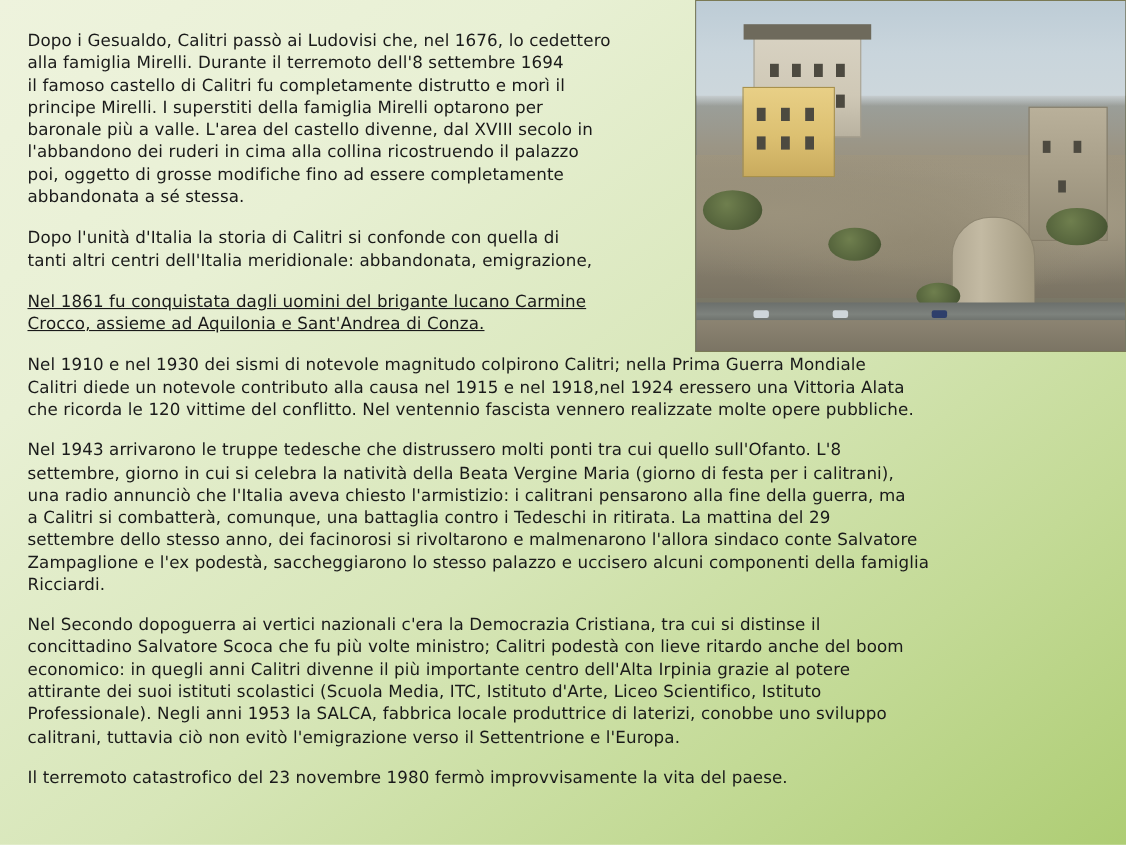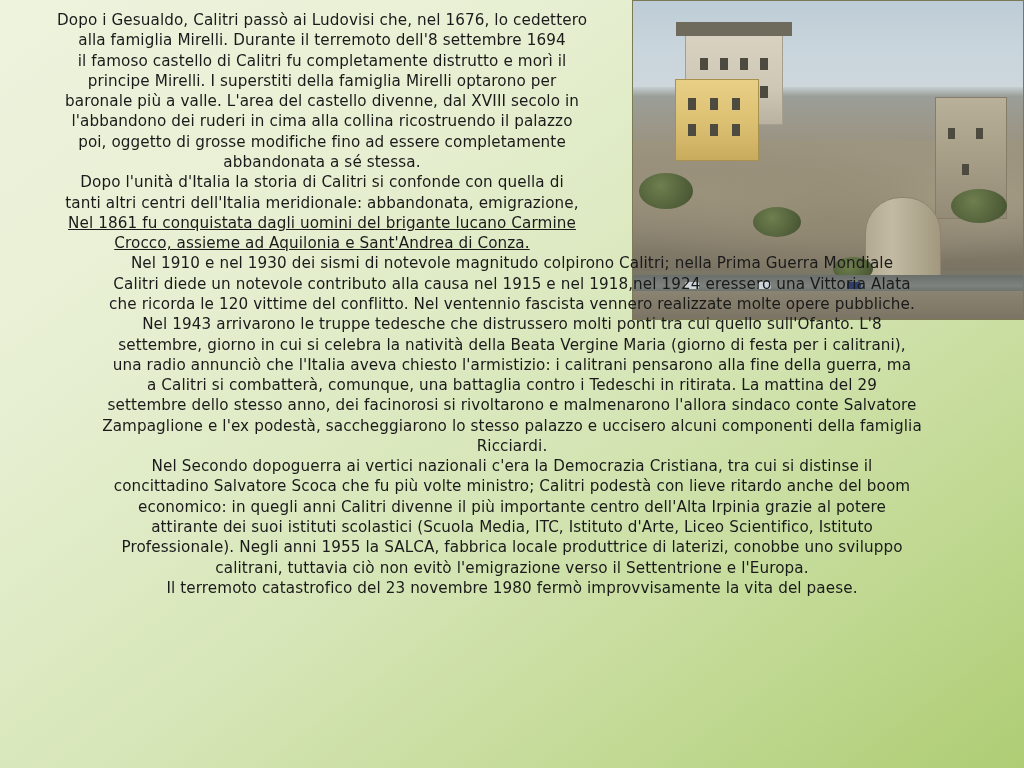--- a/index.html
+++ b/index.html
@@ -24,23 +24,22 @@
     position: absolute;
     left: 8px;
     top: 10px;
     width: 1008px;
     color: #1a1a1a;
     font-size: 15.2px;
     line-height: 1.335;
     letter-spacing: 0.1px;
   }
   .para {
-    margin: 0;
+    margin: 17px;
     padding: 0;
-    text-align: center;
   }
   .para span.ln {
     display: block;
     white-space: pre;
   }
   
   .photo-frame {
     position: absolute;
     right: 0px;
     top: 0px;
@@ -226,21 +225,21 @@
       <span class="ln">settembre dello stesso anno, dei facinorosi si rivoltarono e malmenarono l'allora sindaco conte Salvatore</span>
       <span class="ln">Zampaglione e l'ex podestà, saccheggiarono lo stesso palazzo e uccisero alcuni componenti della famiglia</span>
       <span class="ln">Ricciardi.</span>
     </p>
 
     <p class="para">
       <span class="ln">Nel Secondo dopoguerra ai vertici nazionali c'era la Democrazia Cristiana, tra cui si distinse il</span>
       <span class="ln">concittadino Salvatore Scoca che fu più volte ministro; Calitri podestà con lieve ritardo anche del boom</span>
       <span class="ln">economico: in quegli anni Calitri divenne il più importante centro dell'Alta Irpinia grazie al potere</span>
       <span class="ln">attirante dei suoi istituti scolastici (Scuola Media, ITC, Istituto d'Arte, Liceo Scientifico, Istituto</span>
-      <span class="ln">Professionale). Negli anni 1955 la SALCA, fabbrica locale produttrice di laterizi, conobbe uno sviluppo</span>
+      <span class="ln">Professionale). Negli anni 1953 la SALCA, fabbrica locale produttrice di laterizi, conobbe uno sviluppo</span>
       <span class="ln">calitrani, tuttavia ciò non evitò l'emigrazione verso il Settentrione e l'Europa.</span>
     </p>
 
     <p class="para">
       <span class="ln">Il terremoto catastrofico del 23 novembre 1980 fermò improvvisamente la vita del paese.</span>
     </p>
 
   </div>
 </div>
 

